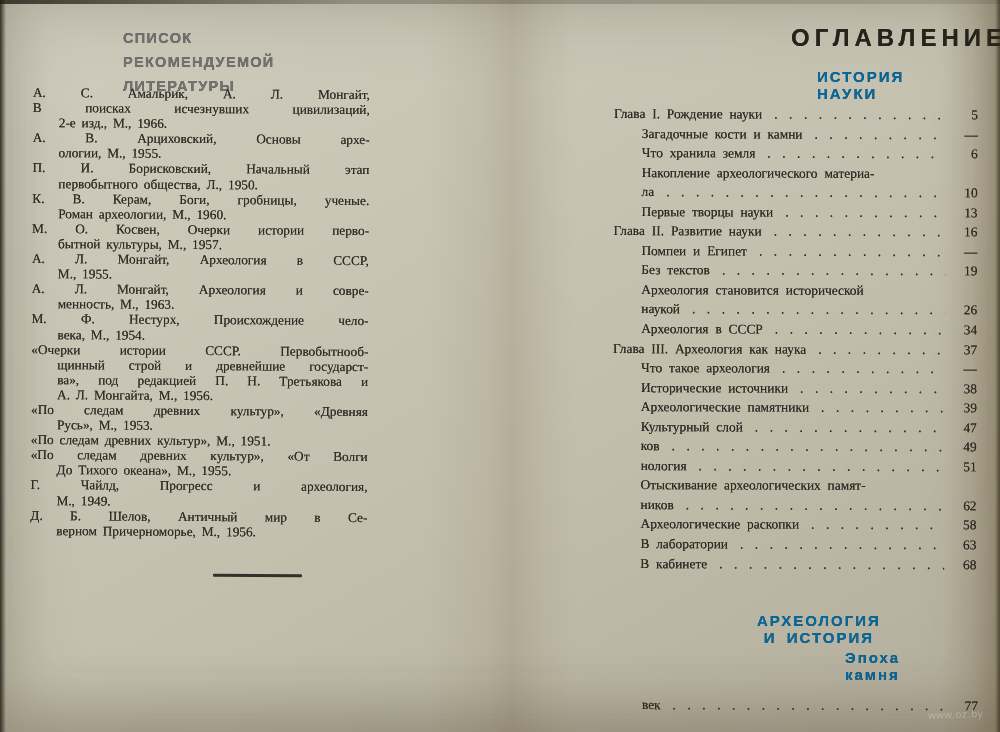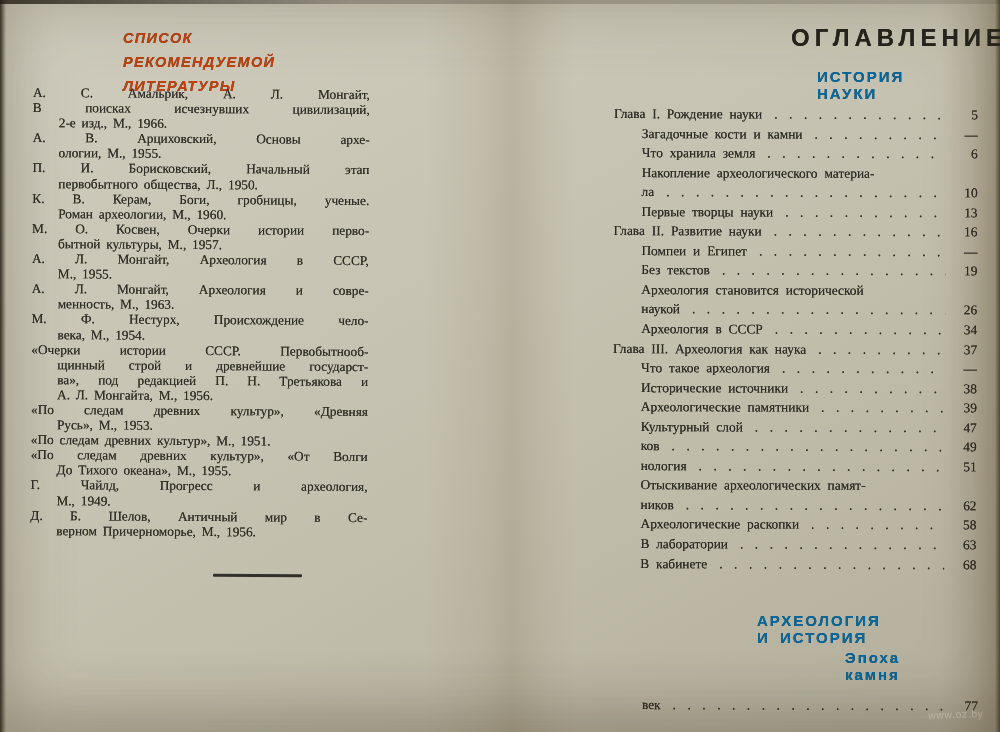--- a/index.html
+++ b/index.html
@@ -23,33 +23,33 @@
   .edge-right { right:0; top:0; bottom:0; width:5px;
     background:linear-gradient(270deg, rgba(28,24,15,.6), rgba(28,24,15,0)); }
   .vignette { inset:0; pointer-events:none;
     box-shadow:inset 0 0 75px rgba(70,58,35,.26), inset 0 -28px 50px rgba(70,58,35,.16); }
 
   
   .ink { text-shadow:0 0 .5px rgba(40,38,30,.85); }
 
   
   .bib-heading { left:123px; top:26px; font-family:"Liberation Sans",sans-serif;
-    font-style:italic; font-weight:bold; font-size:14.5px; line-height:24px;
-    letter-spacing:1.3px; color:#c2410c; }
+    font-weight:bold; font-size:14.5px; line-height:24px;
+    letter-spacing:1.3px; color:#737373; }
   .bib-block { left:33px; top:85px; width:337px; transform:rotate(.35deg); transform-origin:top left; }
   .bib-line { font-size:13.3px; line-height:15.1px; word-spacing:2.5px; color:#302f27; }
   .bib-line.just { text-align:justify; text-align-last:justify; }
   .bib-line.ind { margin-left:26px; }
   .divider { left:213px; top:574px; width:89px; height:3px; background:#32302a; border-radius:1px; transform:rotate(.3deg); }
 
   
   .toc-heading { left:791px; top:24px; font-family:"Liberation Sans",sans-serif;
     font-weight:bold; font-size:24px; letter-spacing:5px; color:#24231c; }
   .toc-sec1 { left:817px; top:68px; }
-  .toc-sec2 { left:757px; top:612px; }
+  .toc-sec2 { left:757px; top:612px;text-align:center; }
   .toc-sub  { left:845px; top:649px; }
   .sec-head { font-family:Liberation Sans, sans-serif; font-weight:bold;
     font-size:15px; letter-spacing:2px; color:#0369a1; word-spacing:4px; }
   .toc-block { left:614px; width:364px; transform:rotate(.2deg); transform-origin:top left; }
   .toc-main { top:88px; }
   .toc-stone { top:679px; }
   .toc-row { display:flex; align-items:baseline; height:19.55px;
     font-size:13.4px; color:#2d2c25; }
   .toc-row.lvl1 { padding-left:28px; }
   .toc-text { white-space:nowrap; word-spacing:3.5px;margin-top:18px; }

